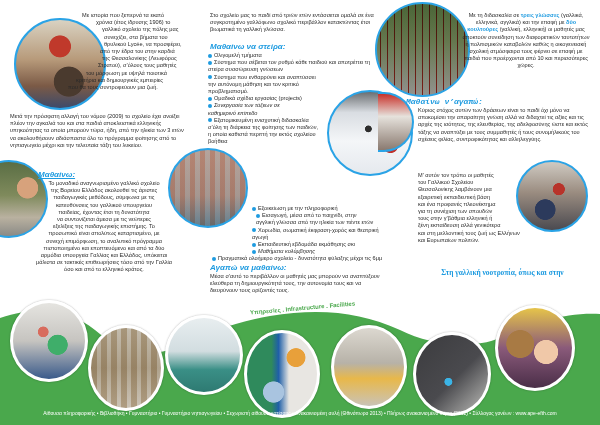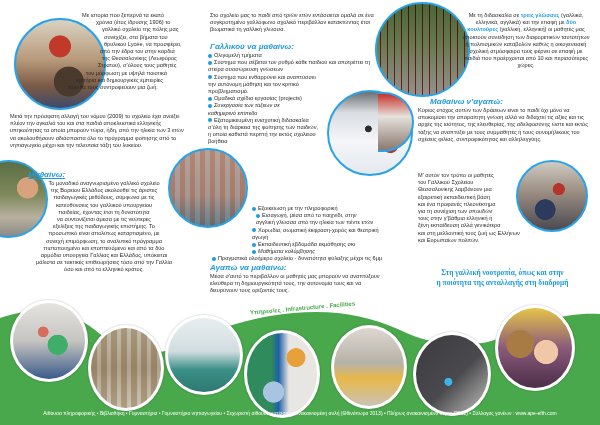--- a/index.html
+++ b/index.html
@@ -39,41 +39,41 @@
   <div style="padding-left:8px">κριτήρια και δημιουργικές εμπειρίες</div>
   <div style="padding-left:0px">που θα τους συντροφεύουν μια ζωή.</div>
 </div>
 
 <div class="abs txt" style="left:10px; top:113px; width:180px;">Μετά την πρόσφατη αλλαγή του νόμου (2009) το σχολείο έχει ανοίξει πλέον την αγκαλιά του και στα παιδιά αποκλειστικά ελληνικής υπηκοότητας τα οποία μπορούν τώρα, ήδη, από την ηλικία των 3 ετών να ακολουθήσουν αδιάσπαστα όλο το πρόγραμμα φοίτησης από το νηπιαγωγείο μέχρι και την τελευταία τάξη του λυκείου.</div>
 
 <div class="photo" style="left:-30px; top:160px; width:78px; height:78px; border-color:#2aa3e6; background:
      radial-gradient(circle at 75% 35%, #d7a27c 0 14%, transparent 15%),
      linear-gradient(180deg,#5a6e44 0%,#7f8a5c 45%,#b9b1a0 75%,#8a8a86 100%);"></div>
 
-<div class="abs heading" style="left:28px; top:170px;text-decoration:underline;">Μαθαίνω:</div>
+<div class="abs heading" style="left:38px; top:170px;text-decoration:underline;">Μαθαίνω:</div>
 
 <div class="abs txt center" style="left:14px; top:180px; width:180px;">
   <div>Το μοναδικό αναγνωρισμένο γαλλικό σχολείο</div>
   <div>της Βορείου Ελλάδος ακολουθεί τις άριστες</div>
   <div>παιδαγωγικές μεθόδους, σύμφωνα με τις</div>
   <div>κατευθύνσεις του γαλλικού υπουργείου</div>
   <div>παιδείας, έχοντας έτσι τη δυνατότητα</div>
   <div>να συντονίζεται άμεσα με τις νεώτερες</div>
   <div>εξελίξεις της παιδαγωγικής επιστήμης. Το</div>
   <div>προσωπικό είναι απολύτως καταρτισμένο, με</div>
   <div>συνεχή επιμόρφωση, το αναλυτικό πρόγραμμα</div>
   <div>πιστοποιημένο και εποπτευόμενο και από τα δύο</div>
   <div>αρμόδια υπουργεία Γαλλίας και Ελλάδος, υπόκειται</div>
   <div>μάλιστα σε τακτικές επιθεωρήσεις τόσο από την Γαλλία</div>
   <div>όσο και από το ελληνικό κράτος.</div>
 </div>
 
 <div class="abs txt" style="left:210px; top:12px; width:178px;">Στο σχολείο μας το παιδί από τριών ετών εντάσσεται ομαλά σε ένα συγκροτημένο γαλλόφωνο σχολικό περιβάλλον κατακτώντας έτσι βιωματικά τη γαλλική γλώσσα.</div>
 
-<div class="abs heading" style="left:210px; top:42px;">Γαλλικού να μαθαίνω:</div>
+<div class="abs heading" style="left:210px; top:42px;">Μαθαίνω να στείρα:</div>
 
 <div class="photo" style="left:375px; top:2px; width:95px; height:95px; background:
      repeating-linear-gradient(90deg,#f1f1f1 0 3px,#c9342b 3px 4px,#f1f1f1 4px 7px),
      linear-gradient(180deg,#4f6b3a 0%,#6a7e52 40%,#9a9a95 100%); background-blend-mode:multiply;"></div>
 
 <div class="photo" style="left:327px; top:90px; width:86px; height:86px; background:
      radial-gradient(circle at 75% 65%, #c0302a 0 9%, transparent 10%),
      radial-gradient(circle at 48% 45%, #2d2d2d 0 5%, transparent 6%),
      linear-gradient(180deg,#6b6f72 0%,#d9dde2 25%,#f4f6f8 60%,#e5e9ee 100%);"></div>
 
@@ -106,21 +106,21 @@
 <div class="abs heading" style="left:210px; top:263px;">Αγαπώ να μαθαίνω:</div>
 <div class="abs txt" style="left:210px; top:273px; width:175px;">Μέσα σ’αυτό το περιβάλλον οι μαθητές μας μπορούν να αναπτύξουν ελεύθερα τη δημιουργικότητά τους, την αυτονομία τους και να διευρύνουν τους ορίζοντές τους.</div>
 
 <div class="abs txt center" style="left:462px; top:12px; width:128px;">
   <span>Με τη διδασκαλία σε </span><span class="blue">τρεις γλώσσες</span><span> (γαλλικά, ελληνικά, αγγλικά) και την επαφή με </span><span class="blue">δύο κουλτούρες</span><span> (γαλλική, ελληνική) οι μαθητές μας αποκτούν συνείδηση των διαφορετικών ταυτοτήτων ή πολιτισμικών καταβολών καθώς η οικογενειακή σχολική ατμόσφαιρα τους φέρνει σε επαφή με παιδιά που προέρχονται από 10 και περισσότερες χώρες.</span>
 </div>
 
 <div class="photo" style="left:378px; top:92px; width:36px; height:60px; border-radius:0 40px 40px 0; border-left:none; background:
      linear-gradient(180deg,#c8312a 0%,#e6e2dc 40%,#8a7a70 100%);"></div>
 
-<div class="abs heading" style="left:430px; top:97px;">Μαθαίνω ν’αγαπώ:</div>
+<div class="abs heading" style="left:406px; top:97px;font-family:Liberation Mono, monospace;">Μαθαίνω ν’αγαπώ:</div>
 <div class="abs txt" style="left:418px; top:107px; width:172px;">Κύριος στόχος αυτών των δράσεων είναι το παιδί όχι μόνο να αποκομίσει την απαραίτητη γνώση αλλά να διδαχτεί τις αξίες και τις αρχές της ισότητος, της ελευθερίας, της αδελφοσύνης ώστε και εκτός τάξης να αναπτύξει με τους συμμαθητές ή τους συνομήλικούς του σχέσεις φιλίας, συντροφικότητας και αλληλεγγύης.</div>
 
 <div class="abs txt" style="left:418px; top:172px; width:140px;">
   <div>Μ’ αυτόν τον τρόπο οι μαθητές</div>
   <div>του Γαλλικού Σχολείου</div>
   <div>Θεσσαλονίκης λαμβάνουν μια</div>
   <div>εξαιρετική εκπαιδευτική βάση</div>
   <div>και ένα προφανές πλεονέκτημα</div>
   <div>για τη συνέχιση των σπουδών</div>
   <div>τους στην γ’βάθμια ελληνική ή</div>
@@ -129,21 +129,20 @@
   <div>και Ευρωπαίων πολιτών.</div>
 </div>
 
 <div class="photo" style="left:516px; top:160px; width:72px; height:72px; background:
      radial-gradient(circle at 40% 70%, #2c3a5c 0 16%, transparent 17%),
      radial-gradient(circle at 60% 40%, #b8332a 0 10%, transparent 11%),
      linear-gradient(180deg,#cfcac2 0%,#9a8c80 45%,#4b4a50 100%);"></div>
 
 <div class="abs quote" style="left:405px; top:268px; width:195px;font-family:Liberation Serif, serif;">
   <div>Στη γαλλική νοοτροπία, όπως και στην</div>
-  <div>η ποιότητα της ανταλλαγής στη διαδρομή</div>
 </div>
 
 <svg class="abs" style="left:0; top:300px;" width="600" height="125" viewBox="0 0 600 125">
   <path d="M0,18 C40,5 70,10 95,30 C120,52 150,58 175,48 C210,32 235,22 270,16 C320,8 360,12 400,30 C430,45 470,50 500,38 C530,26 560,12 600,14 L600,125 L0,125 Z" fill="#4aa84c"></path>
   <path d="M235,30 C270,18 320,18 360,28" fill="none" stroke="#ffffff" stroke-width="0"></path>
 </svg>
 
 <div class="abs" style="left:250px; top:305px; transform:rotate(-5deg); color:#4aa84c; font-weight:bold; font-size:6px;">Υπηρεσίες . Infrastructure . Facilities</div>
 
 <div class="photo white" style="left:10px; top:300px; width:78px; height:82px; background:

